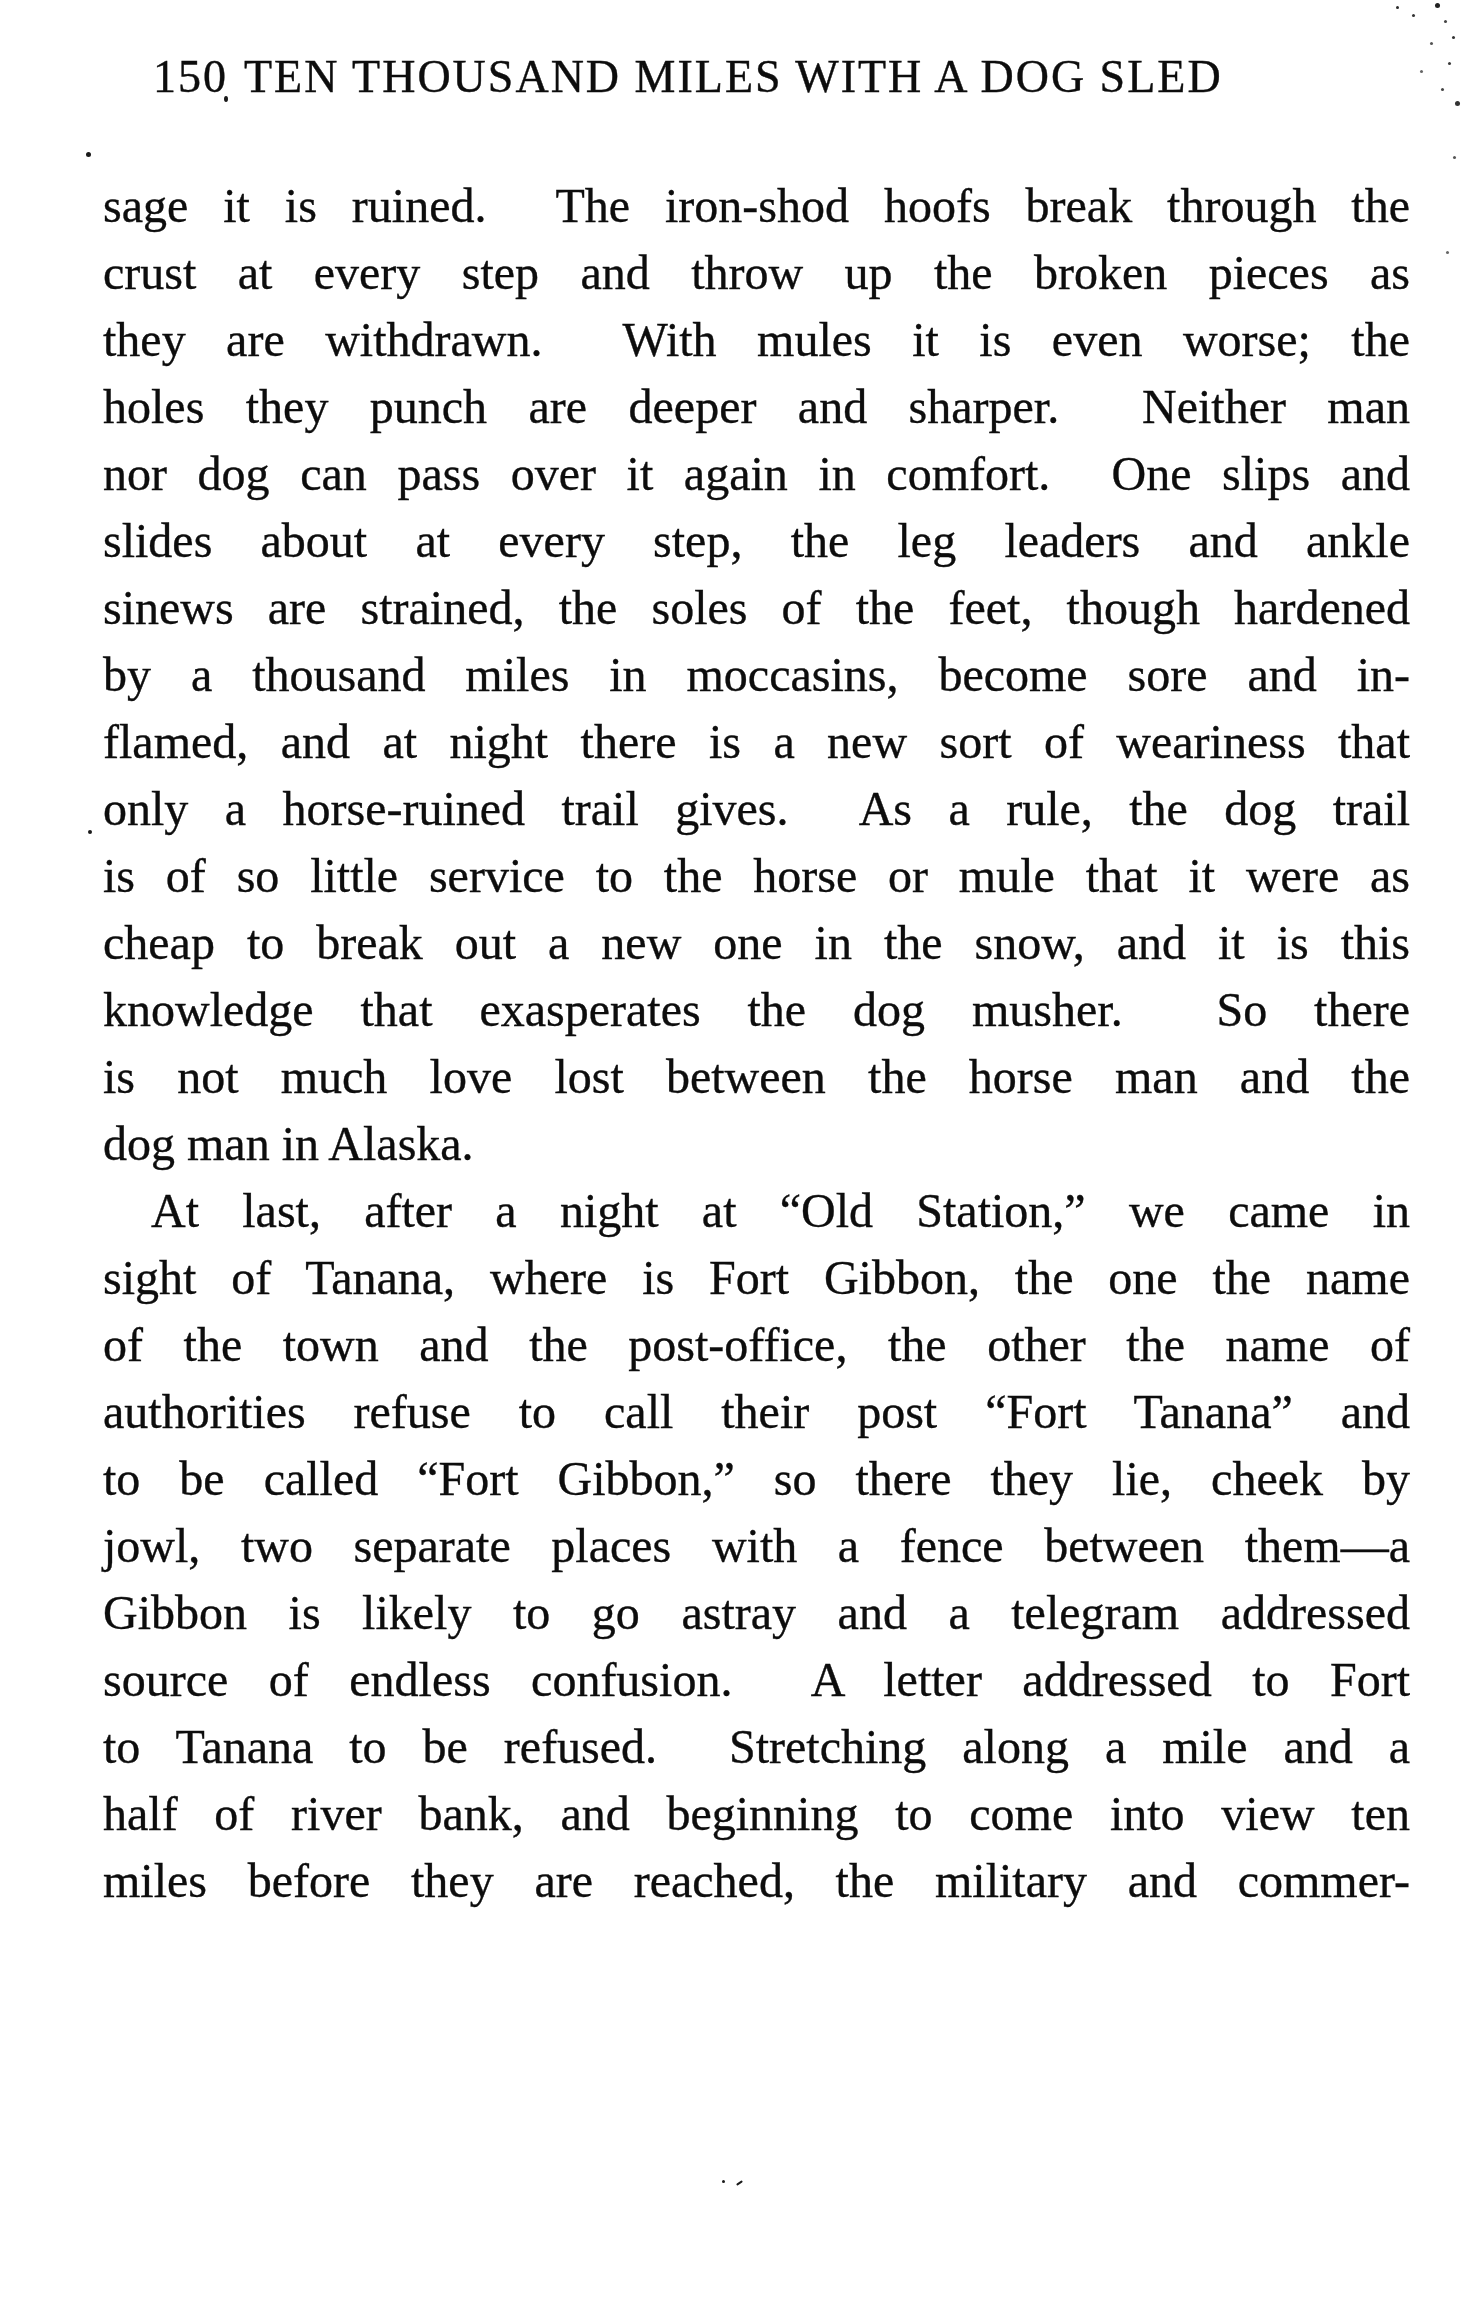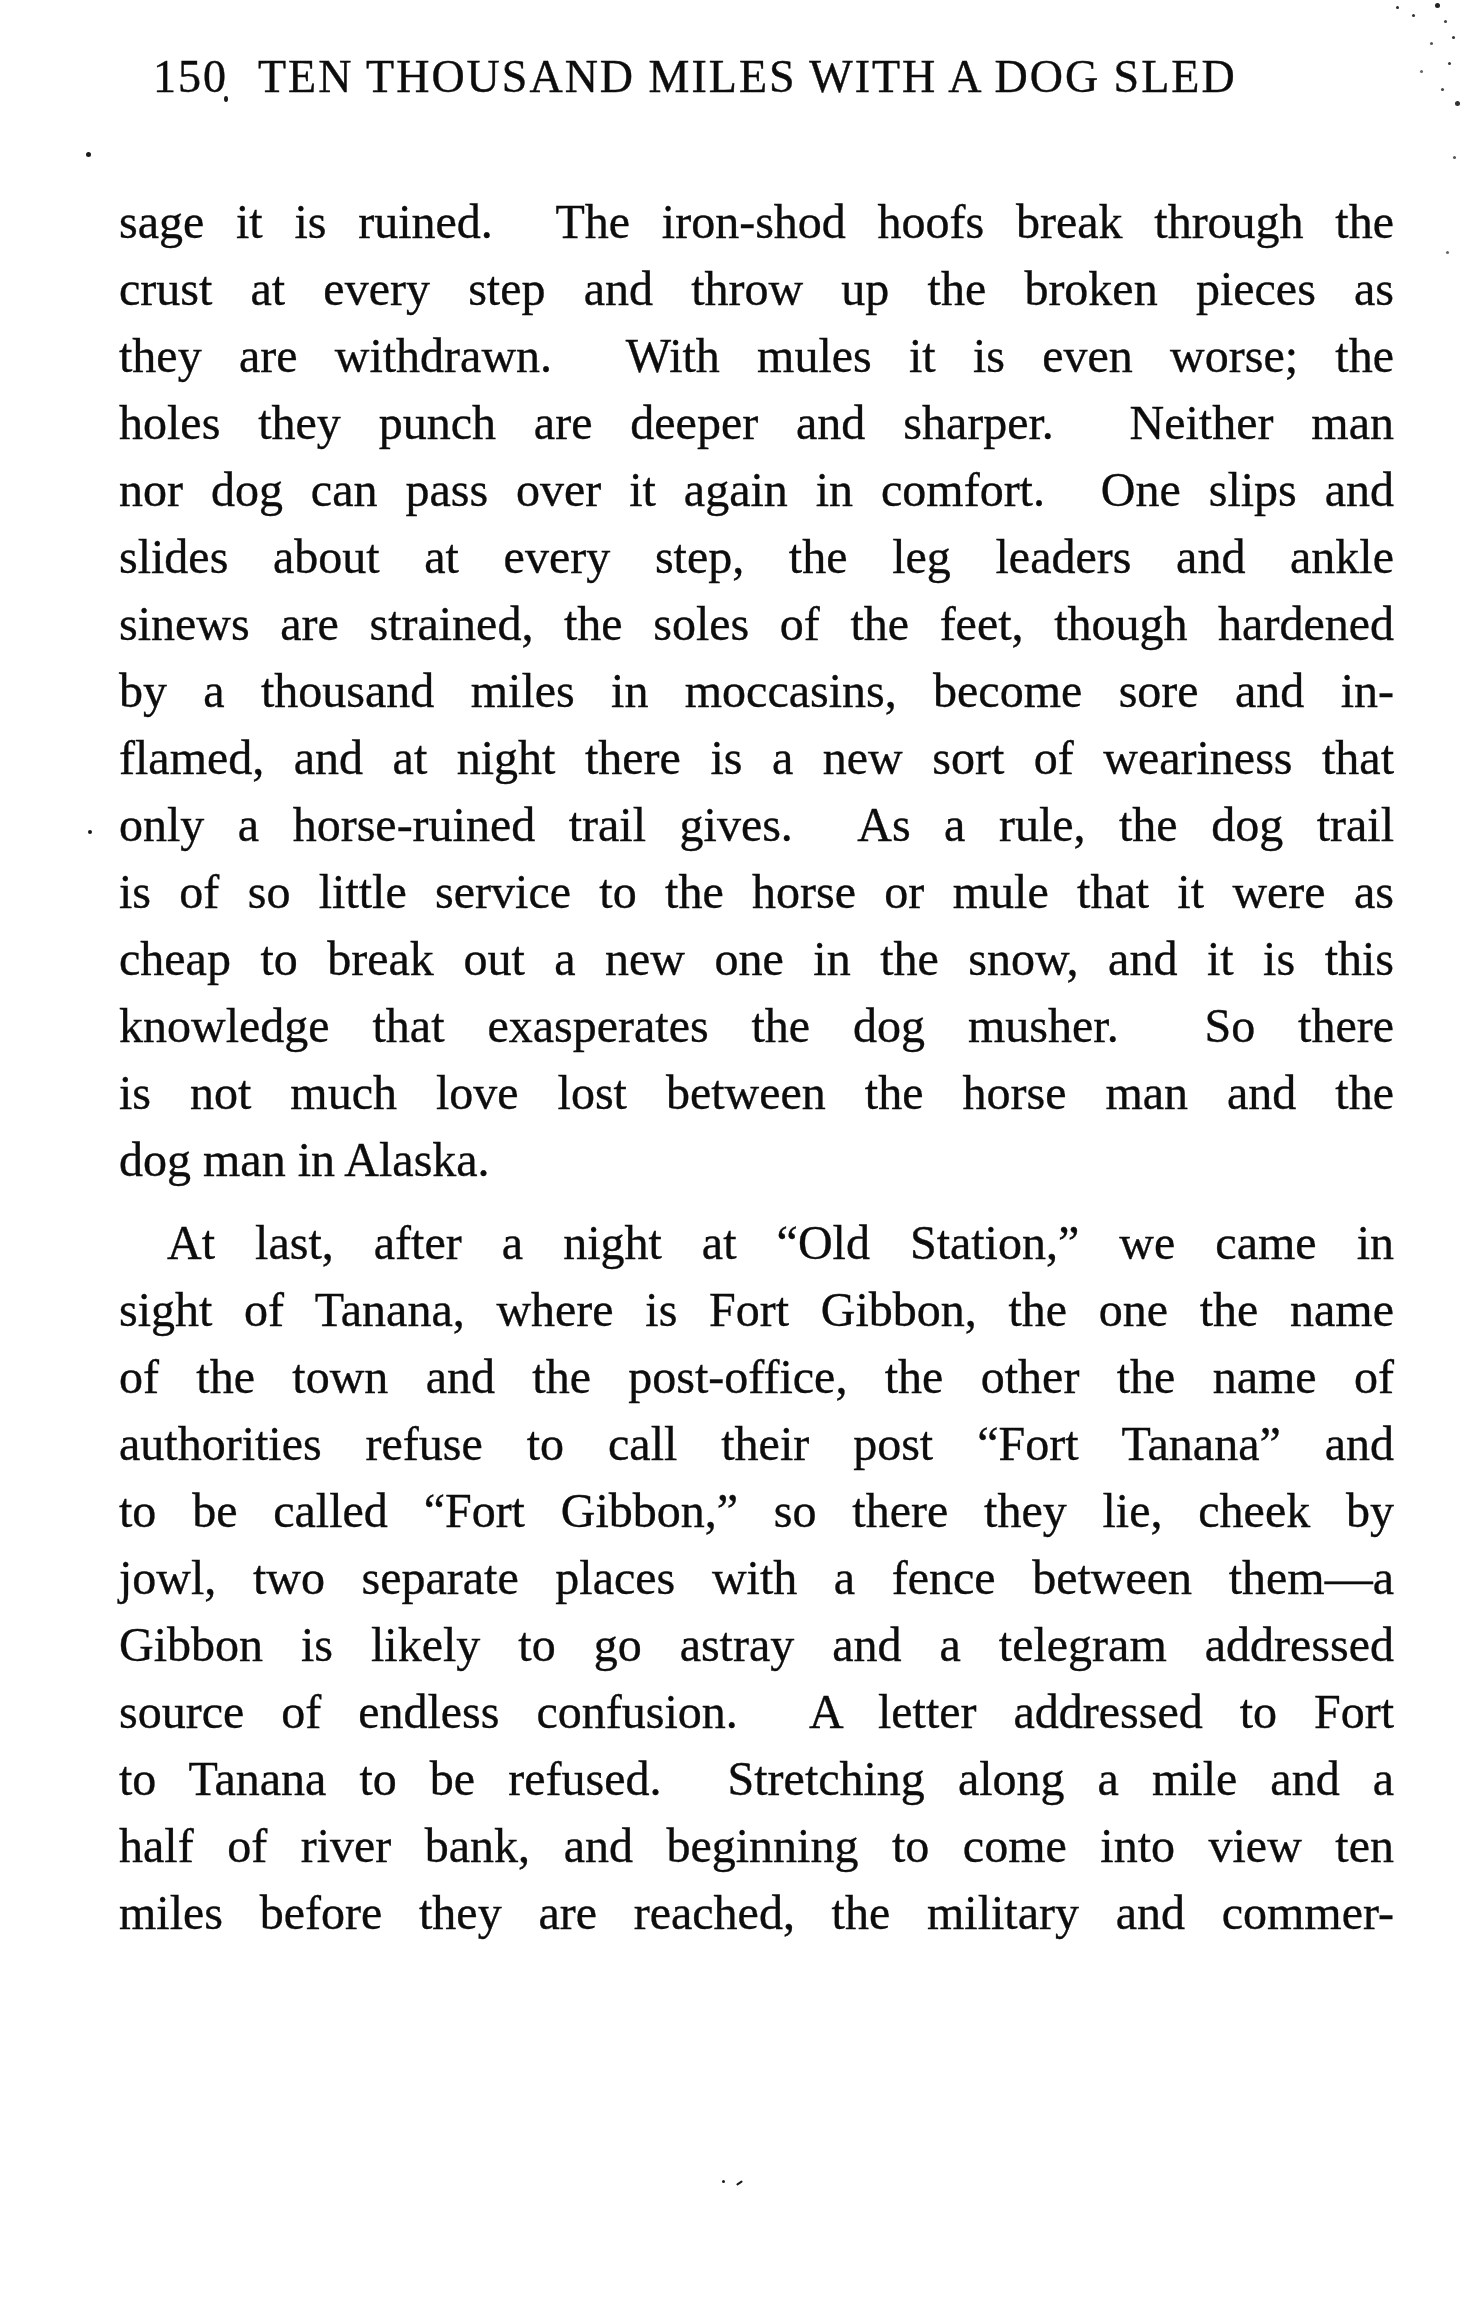--- a/index.html
+++ b/index.html
@@ -15,35 +15,35 @@
   }
   .running-header {
     position: absolute;
     left: 103px;
     top: 49px;
     width: 1307px;
     box-sizing: border-box;
     padding-left: 50px;
     display: flex;
     align-items: baseline;
-    gap: 30px;
+    gap: 16px;
     font-size: 46px;
     line-height: 56px;
     letter-spacing: 2px;
     white-space: nowrap;
     -webkit-text-stroke: 0.4px var(--ink, #0d0d0d);
   }
   .body-text {
     position: absolute;
     left: 103px;
     top: 172px;
     width: 1307px;
     -webkit-text-stroke: 0.35px var(--ink, #0d0d0d);
   }
-  .paragraph { margin: 16px; font-family: Liberation Serif, serif; }
+  .paragraph { margin: 0; font-family: Liberation Serif, serif; }
   .line {
     white-space: pre-wrap;
     text-align: justify;
     text-align-last: justify;
     font-size: 48px;
     line-height: 67px;
     height: 67px;
     overflow: visible;
   }
   .line.indent { text-indent: 48px; }

